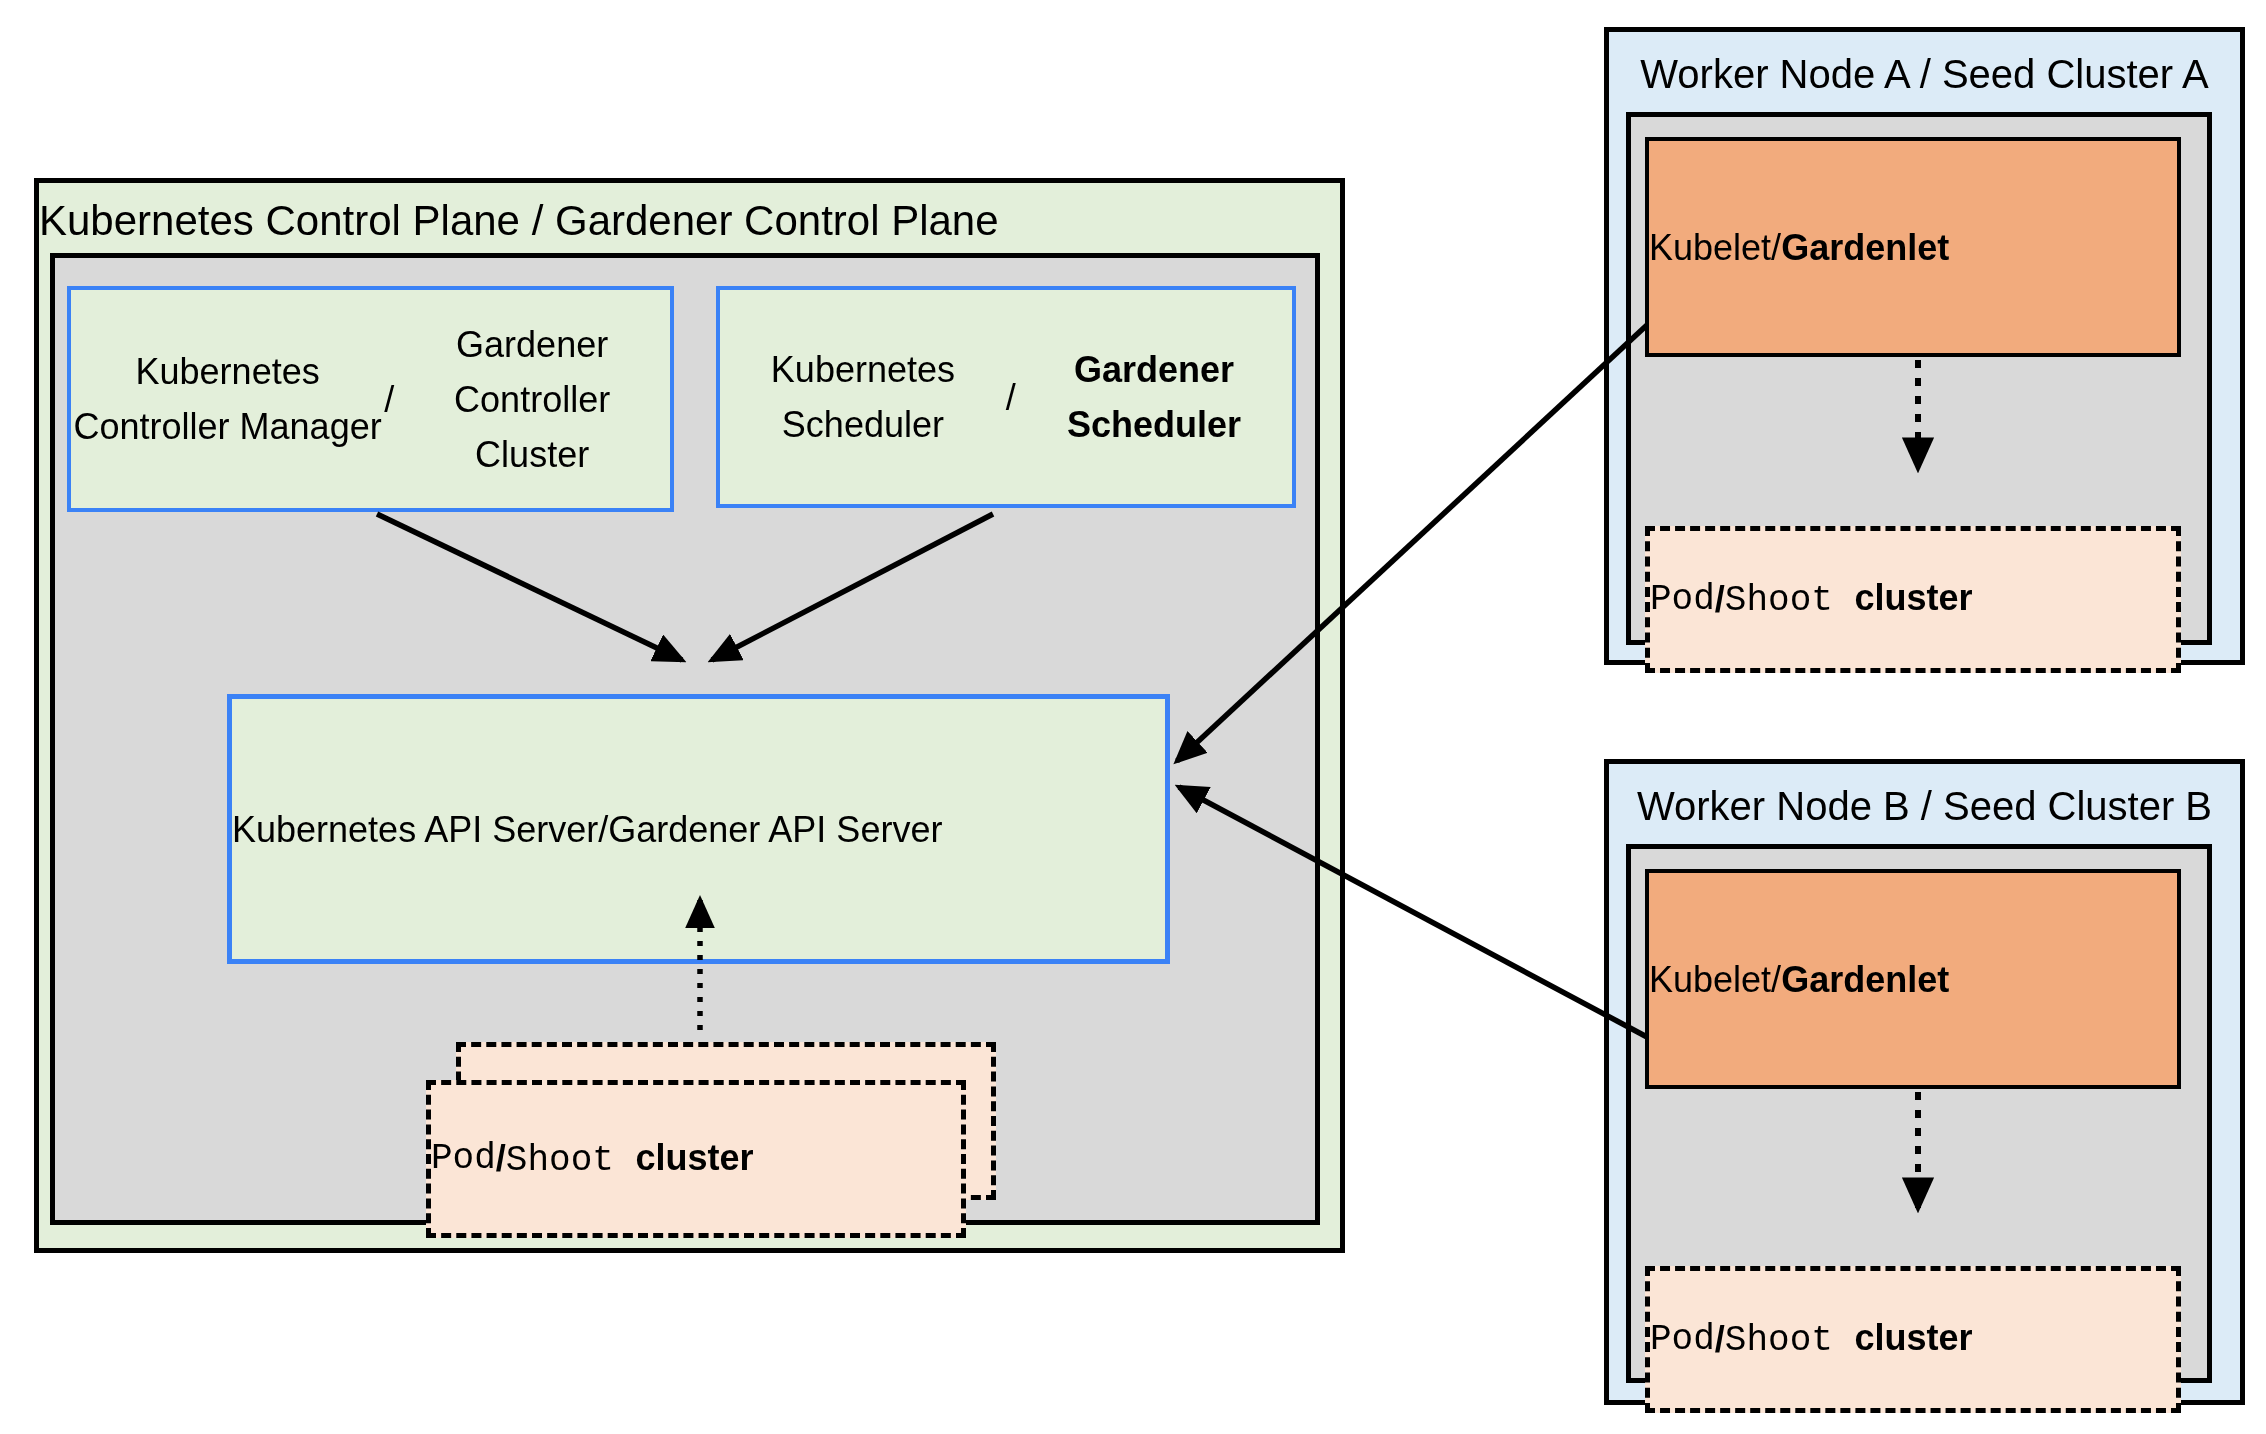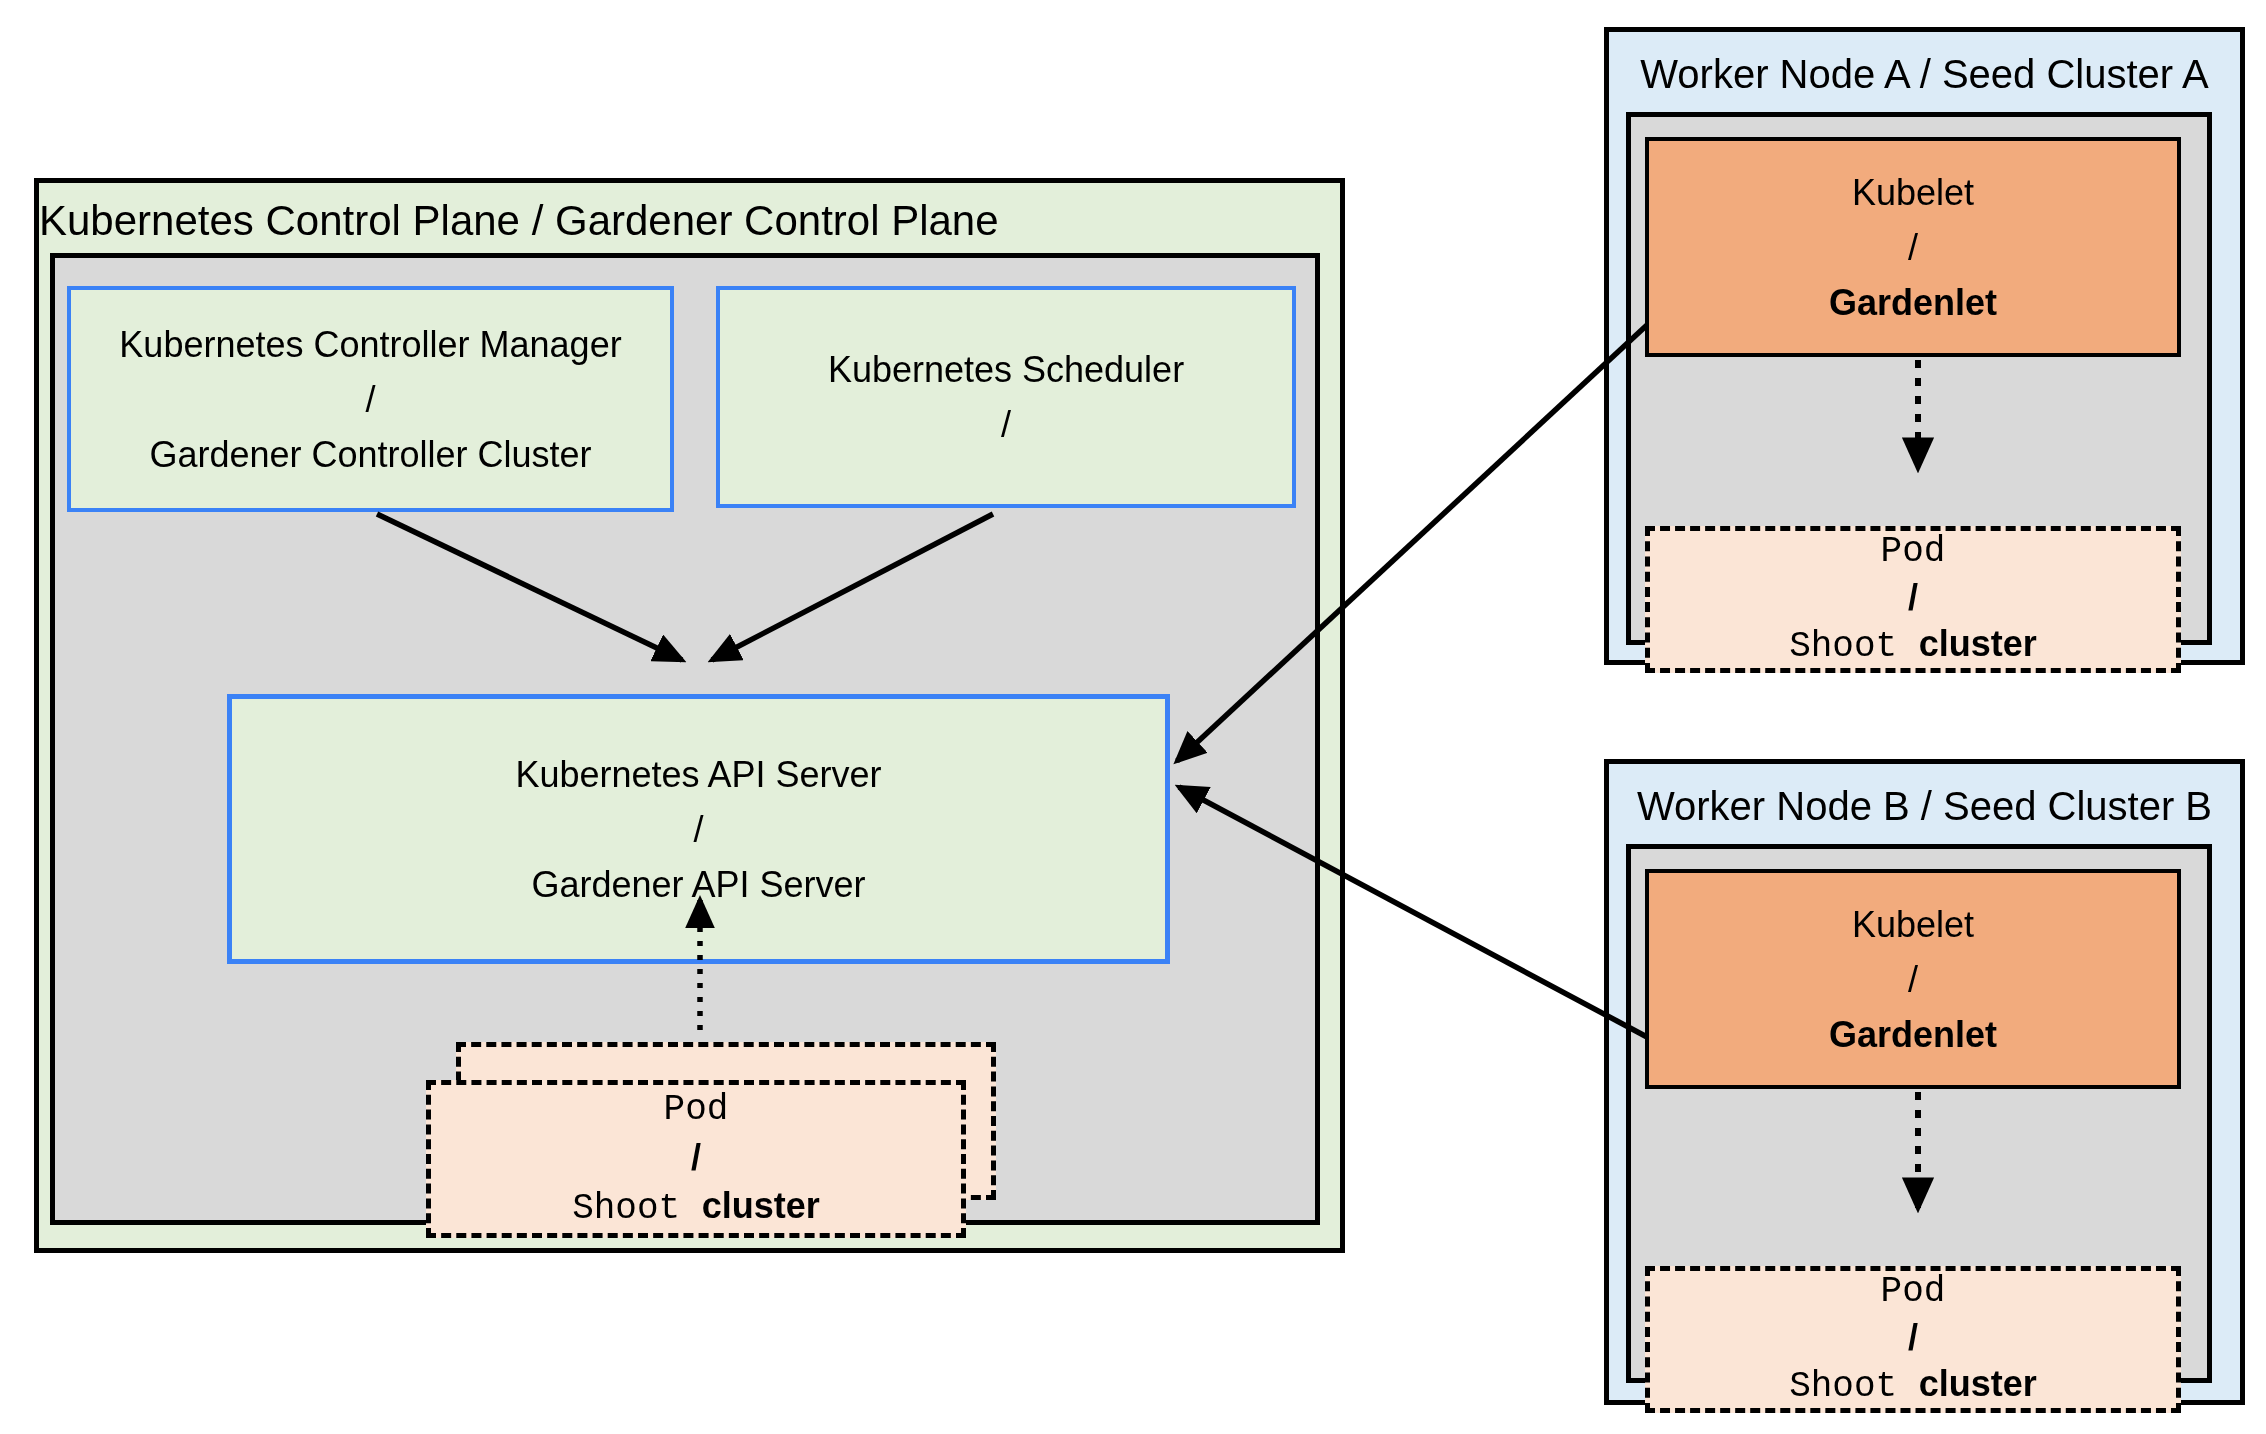--- a/index.html
+++ b/index.html
@@ -28,22 +28,22 @@
     box-sizing:border-box;
     font-size:42px;white-space:nowrap;
   }
   .worker-title{
     position:absolute;left:0;top:0;width:100%;height:84px;
     display:flex;align-items:center;justify-content:center;
     font-size:40px;white-space:nowrap;
   }
   .label-stack{
     width:100%;height:100%;
-    display:flex;flex-direction:column;
-    align-items:center;justify-content:center;
+    display:flex;flex-direction:row;
+    align-items:center;justify-content:flex-start;
     text-align:center;
     font-size:36px;line-height:55px;
   }
   .label-stack.tight{line-height:48px;}
   .bold{font-weight:700;}
   .mono{font-family:"Liberation Mono","DejaVu Sans Mono",monospace;}
   .slash-bold{font-family:"Liberation Sans",sans-serif;font-weight:700;}
 
   
   #arrow-layer{position:absolute;left:0;top:0;z-index:10;pointer-events:none;}
@@ -67,20 +67,21 @@
       <span>Kubernetes Controller Manager</span>
       <span>/</span>
       <span>Gardener Controller Cluster</span>
     </div>
   </div>
 
   <div class="abs green-box" style="left:716px;top:286px;width:580px;height:222px;">
     <div class="label-stack">
       <span>Kubernetes Scheduler</span>
       <span>/</span>
+      <span class="bold">Gardener Scheduler</span>
     </div>
   </div>
 
   <div class="abs green-box" style="left:227px;top:694px;width:943px;height:270px;border-width:5px;">
     <div class="label-stack">
       <span>Kubernetes API Server</span>
       <span>/</span>
       <span>Gardener API Server</span>
     </div>
   </div>

